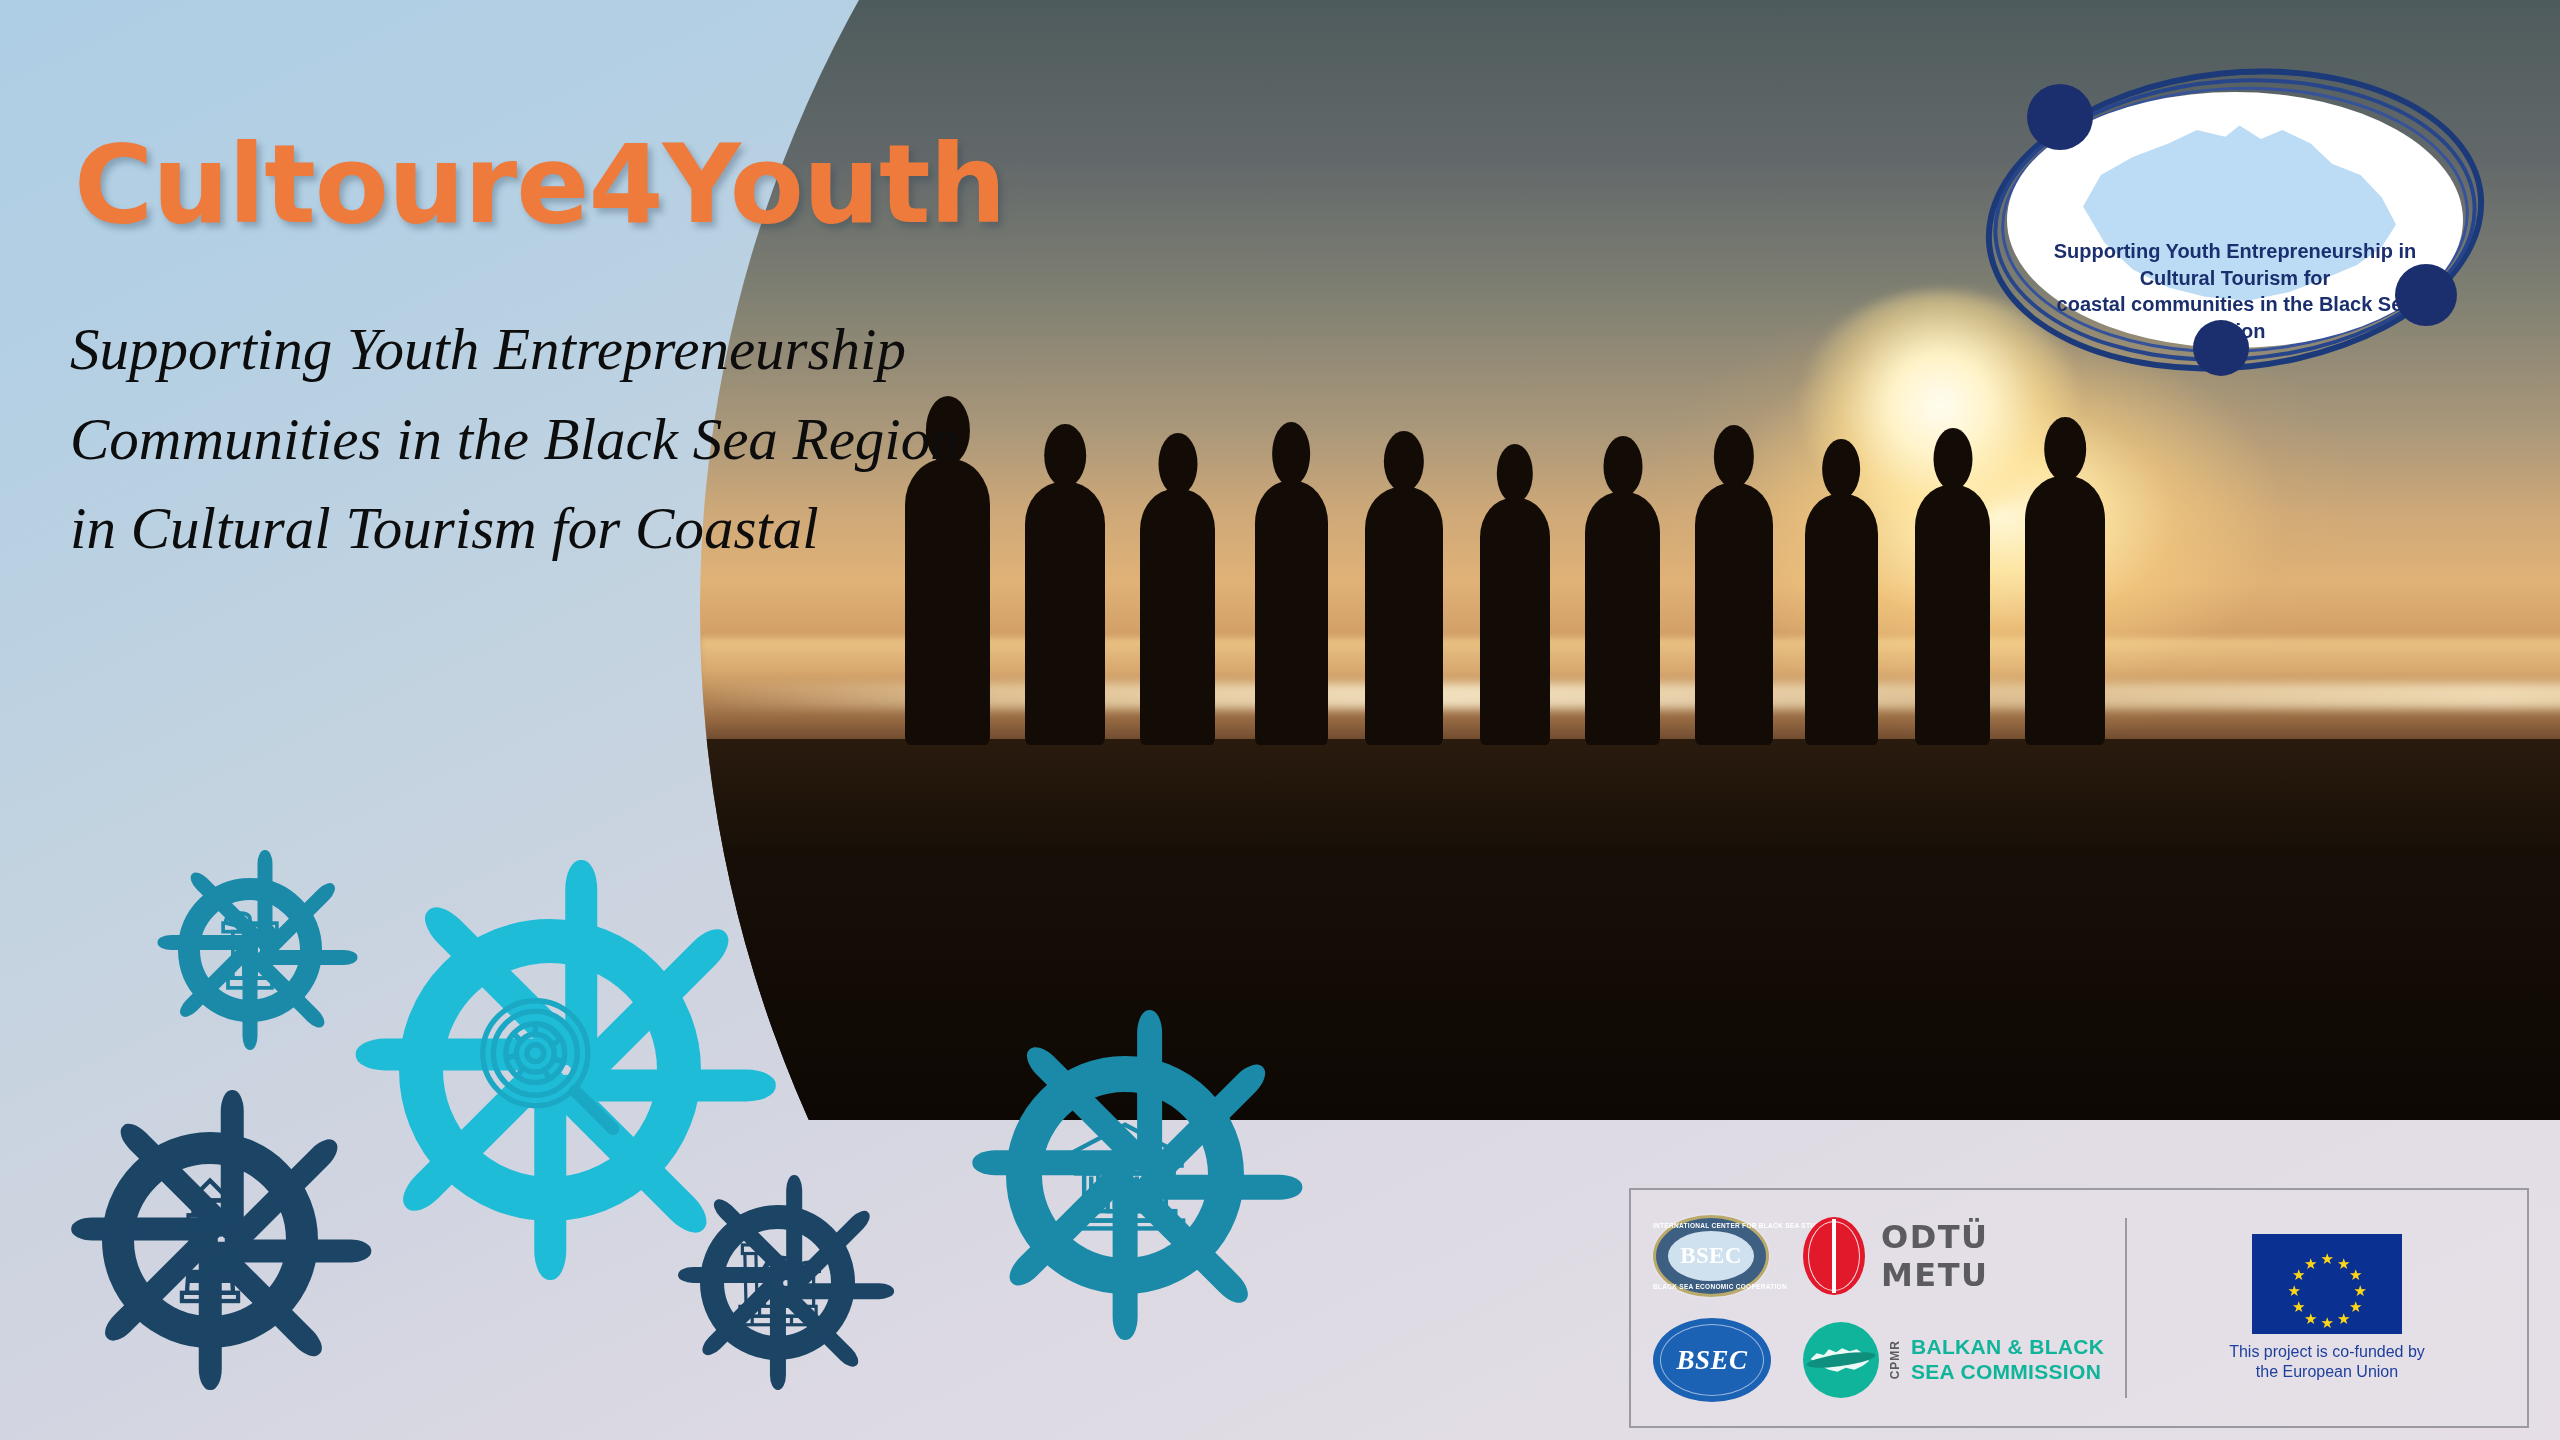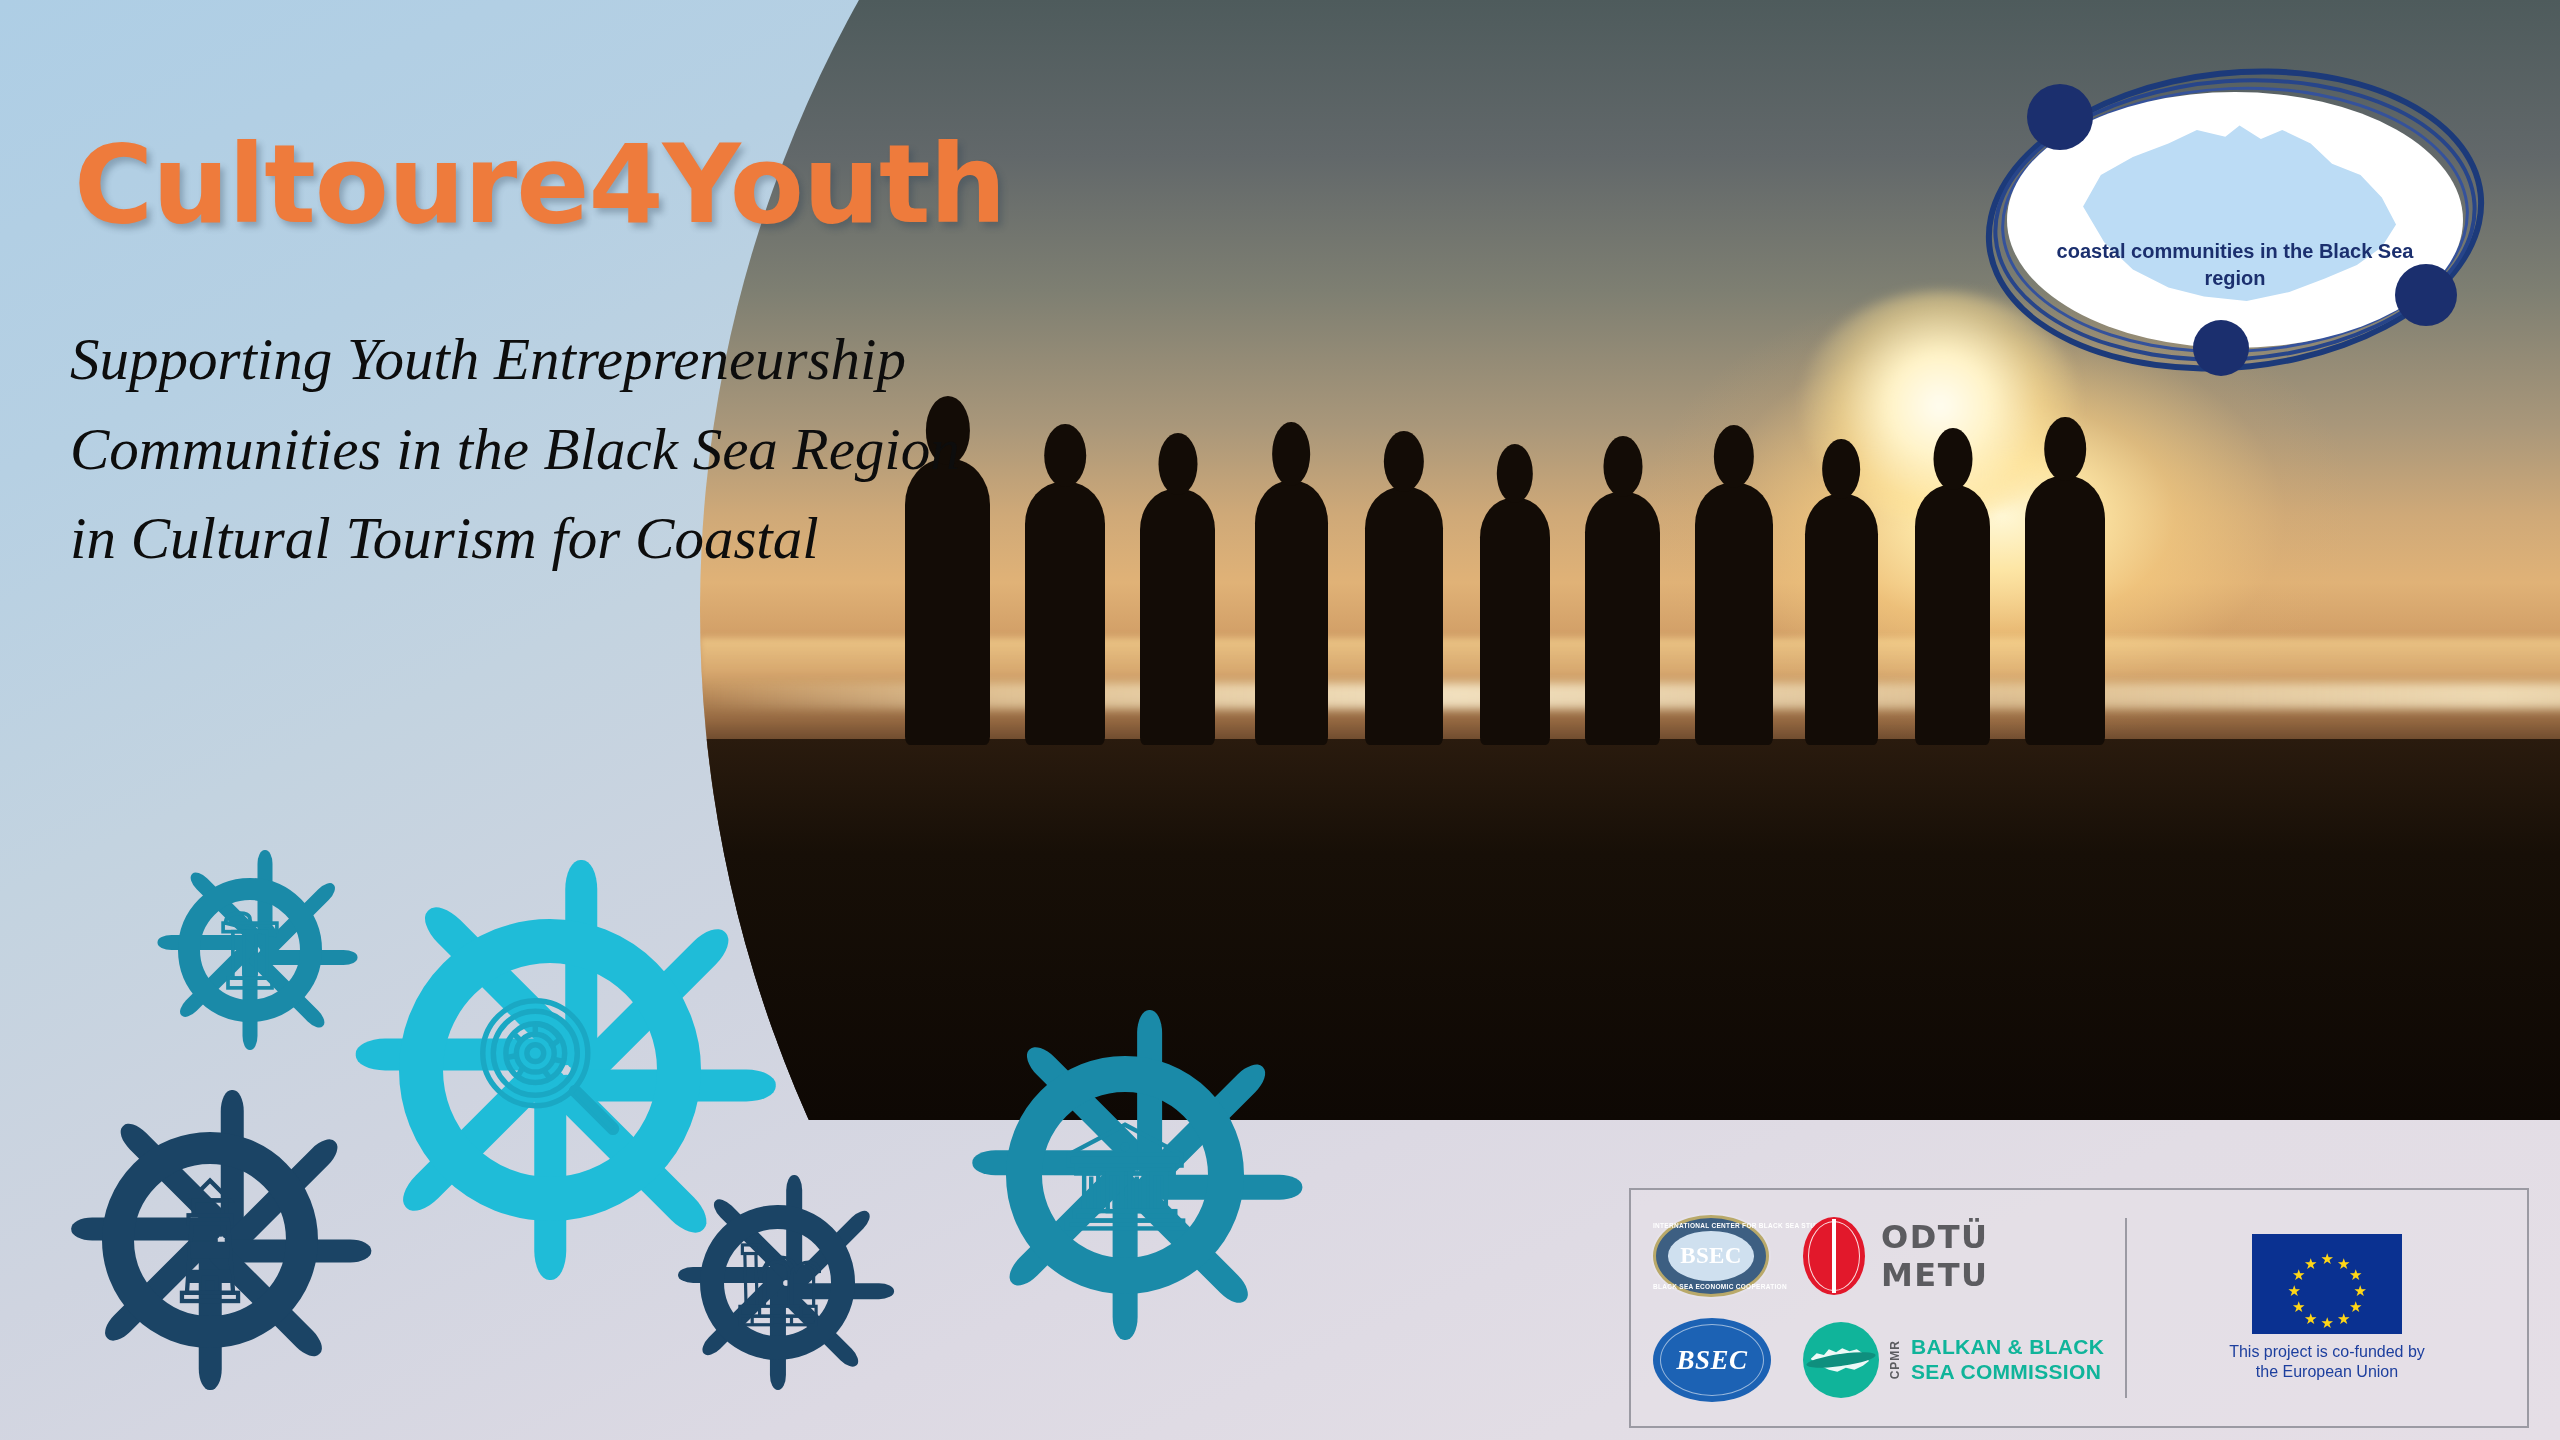--- a/index.html
+++ b/index.html
@@ -117,21 +117,21 @@
     font-size:108px;
     font-weight:bold;
     letter-spacing:-1px;
     color:#ee7b3c;
     text-shadow:4px 5px 6px rgba(40,60,80,0.30);
     font-family:"DejaVu Sans", sans-serif;
     white-space:nowrap;
   }
   .subtitle {
     position:absolute;
-    left:70px; top:315px;
+    left:70px; top:305px;
     font-family:"Liberation Serif", serif;
     font-style:italic;
     font-size:59px;
     line-height:1.52;
     color:#0d0d0d;
     white-space:nowrap;
   }
   .subtitle div { display:block; }
   .workshop {
     position:absolute;
@@ -455,20 +455,21 @@
 
 
   <div class="proj-logo">
     <div class="swoosh"></div>
     <div class="swoosh2"></div>
     <div class="swoosh3"></div>
     <div class="oval">
       <div class="seamap"></div>
     </div>
     <div class="ls">
+      <div>Supporting Youth Entrepreneurship in Cultural Tourism for</div>
       <div>coastal communities in the Black Sea region</div>
     </div>
     <div class="dot d1"></div>
     <div class="dot d2"></div>
     <div class="dot d3"></div>
   </div>
 
   <div class="wheel" style="left:150px; top:850px; width:200px; height:200px;">
     <div class="hub">
       <div class="spoke" style="background:#1a8aa8; transform:rotate(0deg)   translateX(-50%);"></div>

